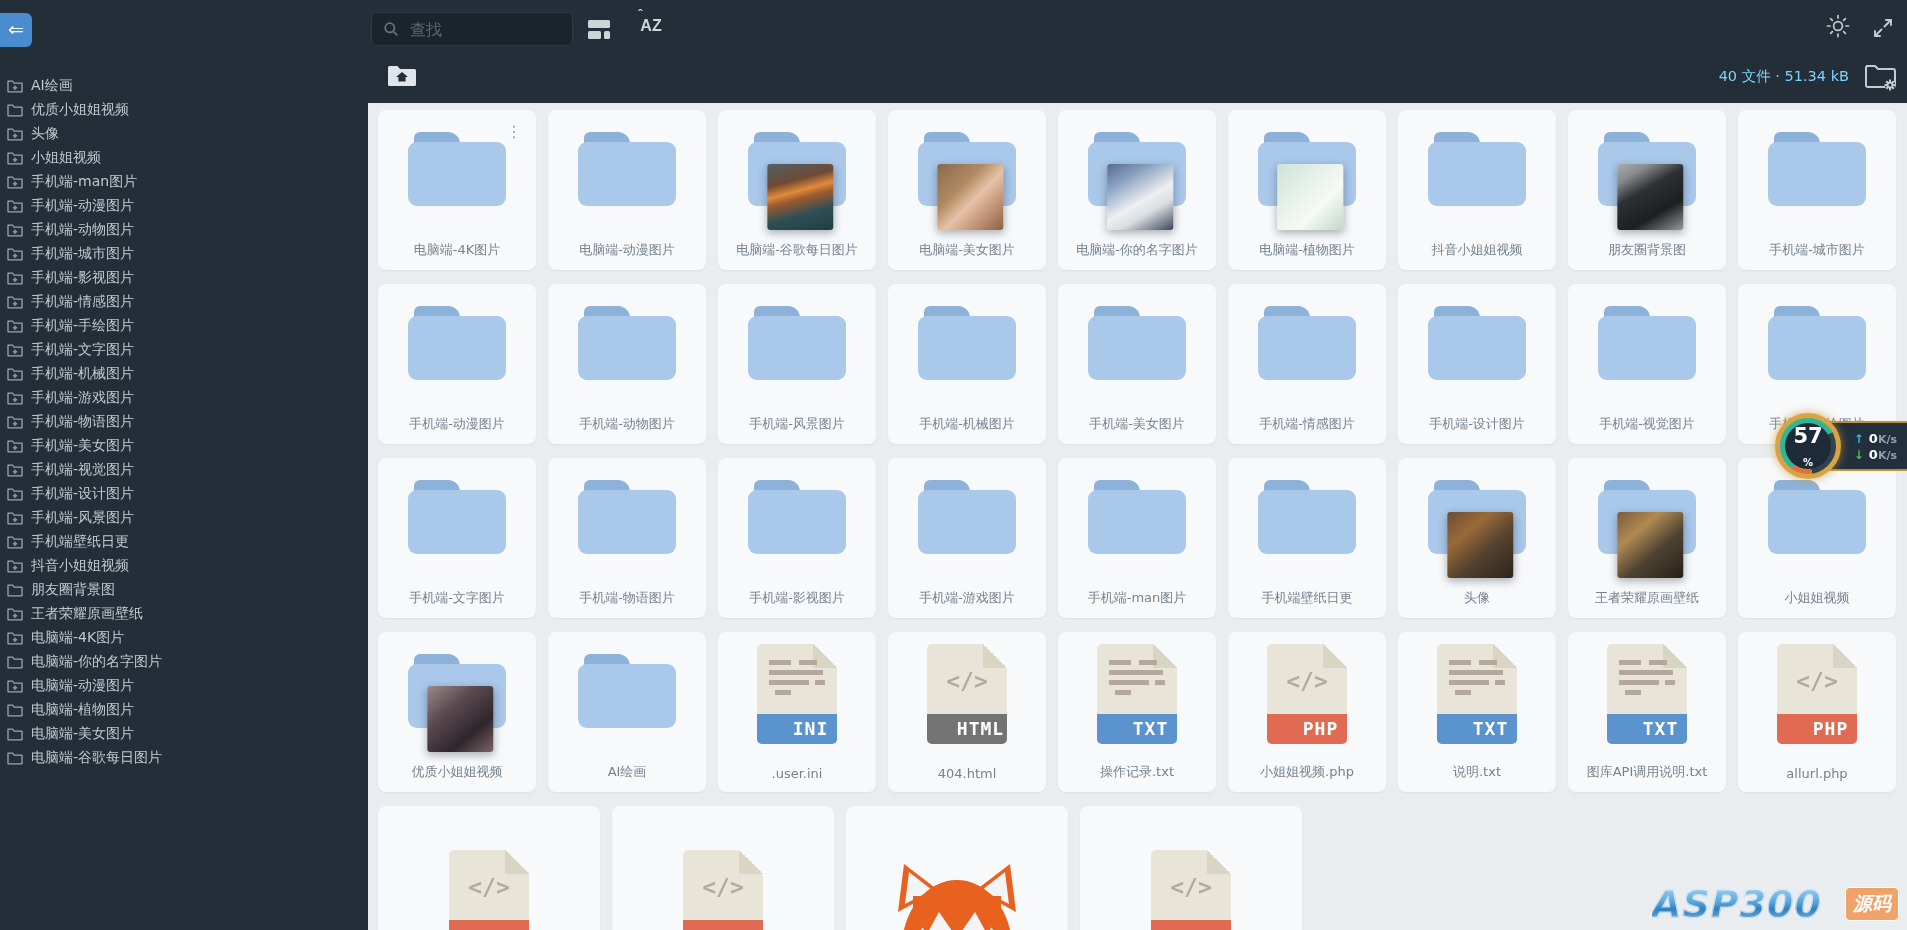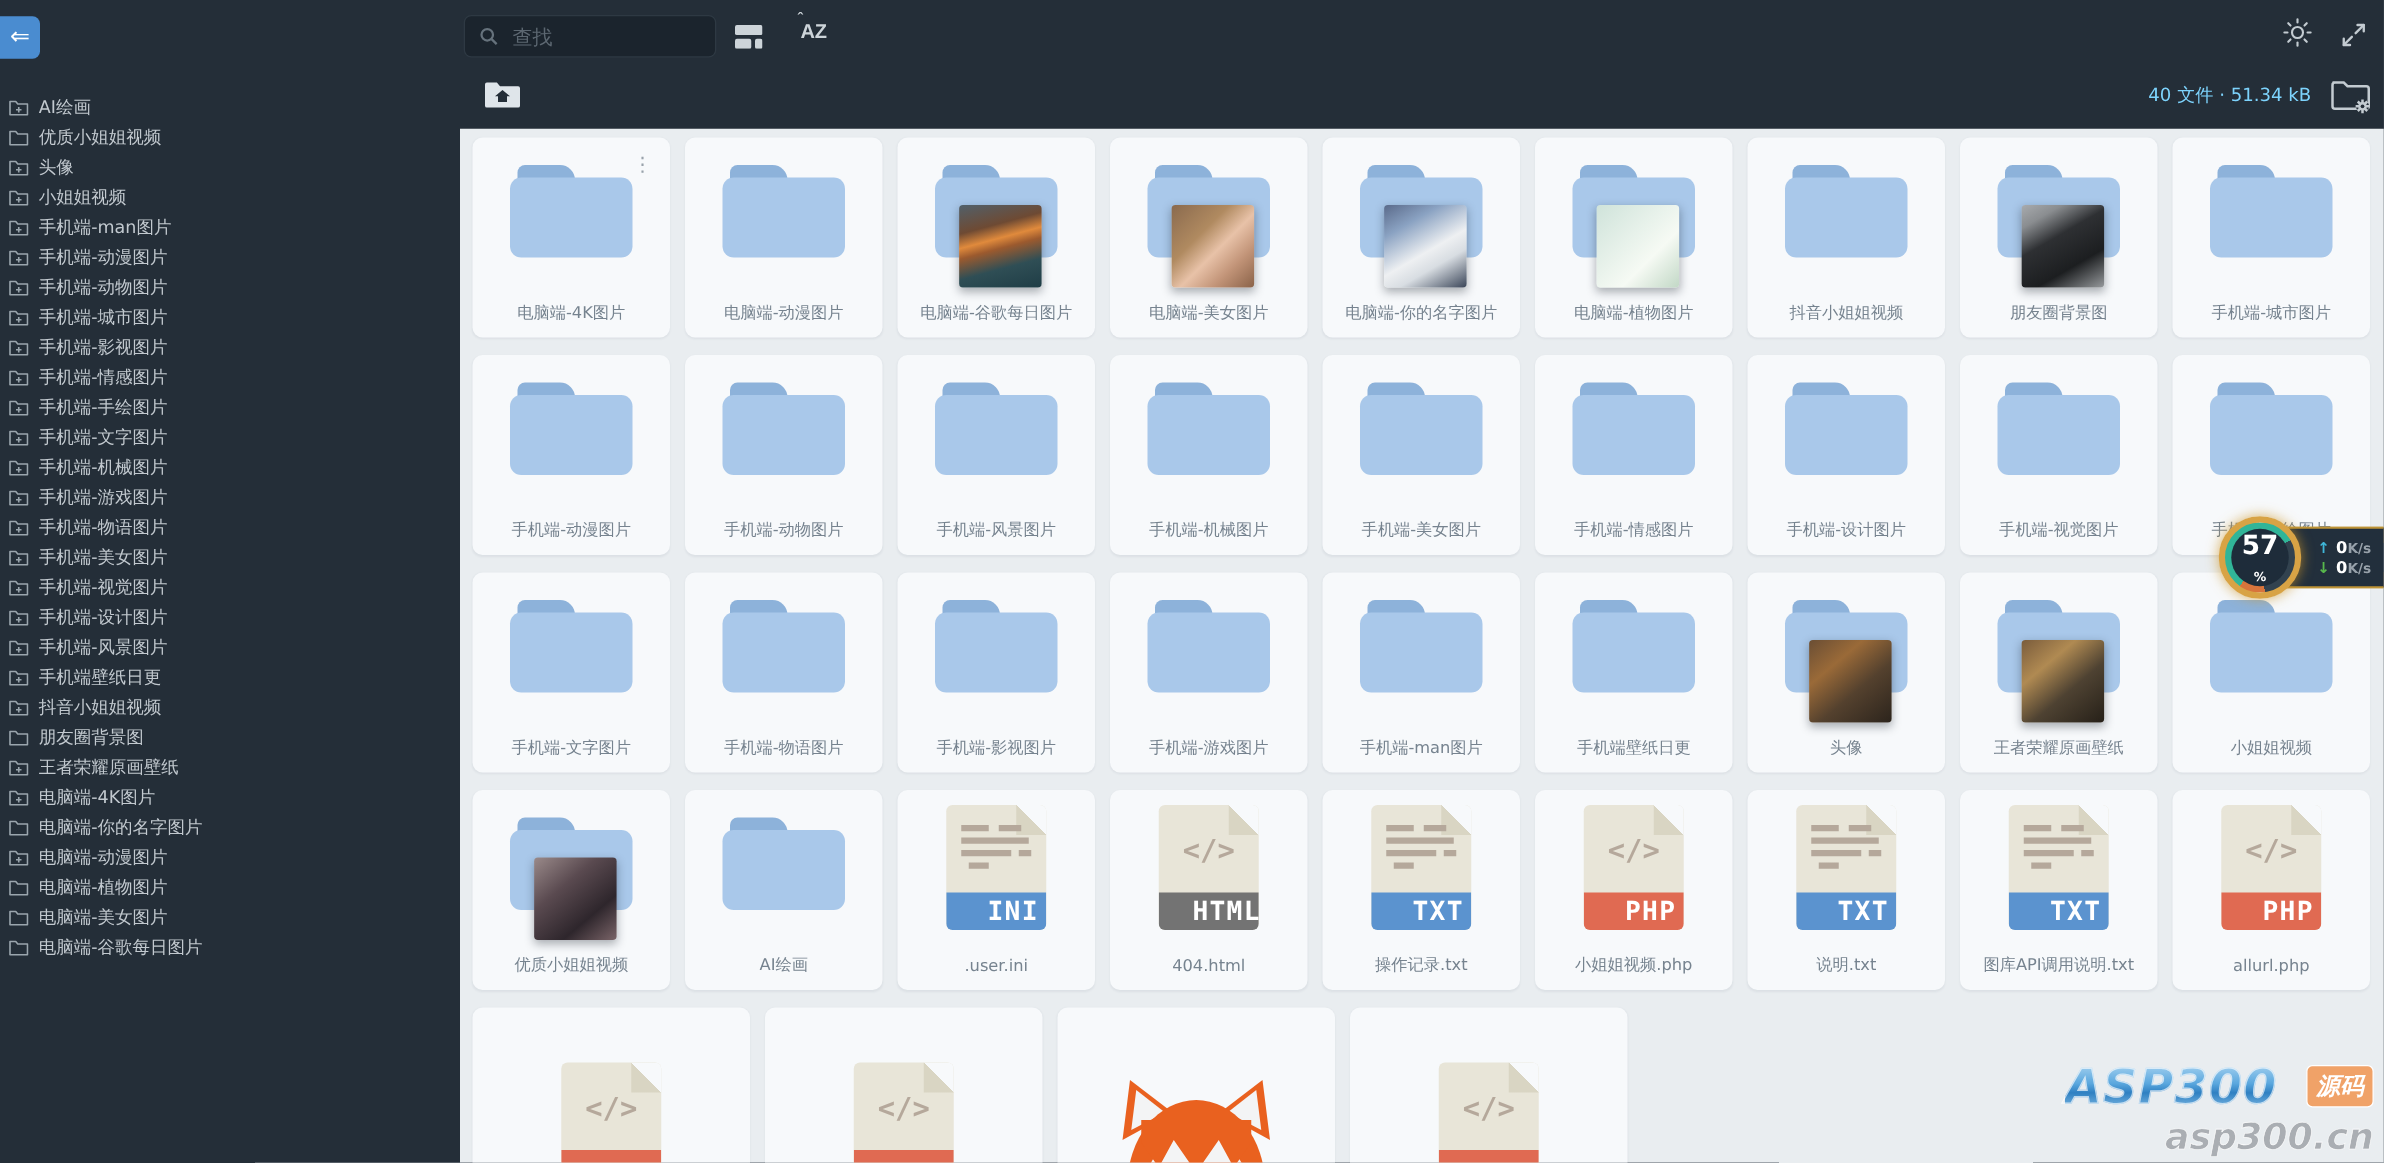--- a/index.html
+++ b/index.html
@@ -61,21 +61,21 @@
   .doc-lines{position:absolute;left:12px;top:16px;width:56px;height:38px;background:
     linear-gradient(#b5a89b,#b5a89b) 0 0/22px 5px no-repeat,
     linear-gradient(#b5a89b,#b5a89b) 30px 0/18px 5px no-repeat,
     linear-gradient(#b5a89b,#b5a89b) 0 10px/54px 5px no-repeat,
     linear-gradient(#b5a89b,#b5a89b) 0 20px/40px 5px no-repeat,
     linear-gradient(#b5a89b,#b5a89b) 46px 20px/10px 5px no-repeat,
     linear-gradient(#b5a89b,#b5a89b) 6px 30px/16px 5px no-repeat;}
   .doc-code{position:absolute;left:0;right:0;top:24px;text-align:center;color:#b5a89b;
     font-family:"DejaVu Sans Mono","Liberation Mono",monospace;font-size:23px;font-weight:bold;}
   .banner{position:absolute;left:0;right:0;bottom:0;height:30px;line-height:30px;text-align:center;
-    color:#fff;font-family:"DejaVu Sans Mono","Liberation Mono",monospace;font-size:21px;
+    color:#fff;font-family:"DejaVu Sans Mono","Liberation Mono",monospace;font-size:18px;
     font-weight:bold;letter-spacing:1px;padding-left:27px;}
 
   .fox{display:block;margin:56px auto 0;}
 
   
   .speed-pill{position:absolute;left:1802px;top:421px;right:0;height:50px;background:#222f3c;
     border:2px solid #bd9336;border-right:none;border-radius:25px 0 0 25px;z-index:29;
     display:flex;flex-direction:column;justify-content:center;gap:3px;cursor:move;}
   .srow{display:flex;justify-content:flex-end;align-items:baseline;padding-right:10px;line-height:1;}
   .srow .arr{font-size:12px;font-weight:bold;margin-right:5px;}
@@ -731,14 +731,13 @@
     <span>57</span>
       <small>%</small>
   </span>
 </div>
 
 <div class="watermark">
   <div class="wm-top">
     <span class="wm-brand">ASP300</span>
     <span class="wm-badge">源码</span>
   </div>
-  <div class="wm-site">asp300.cn</div>
 </div>
 
 </body></html>

